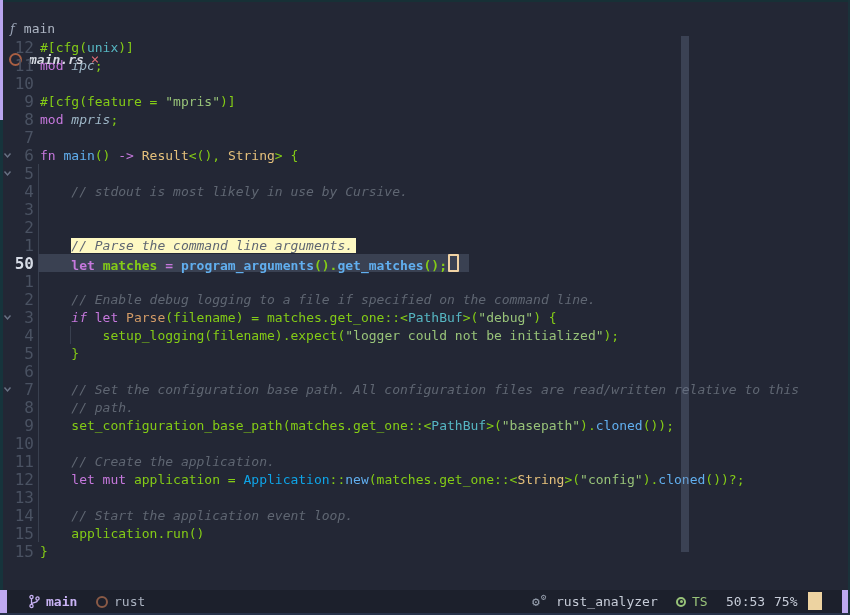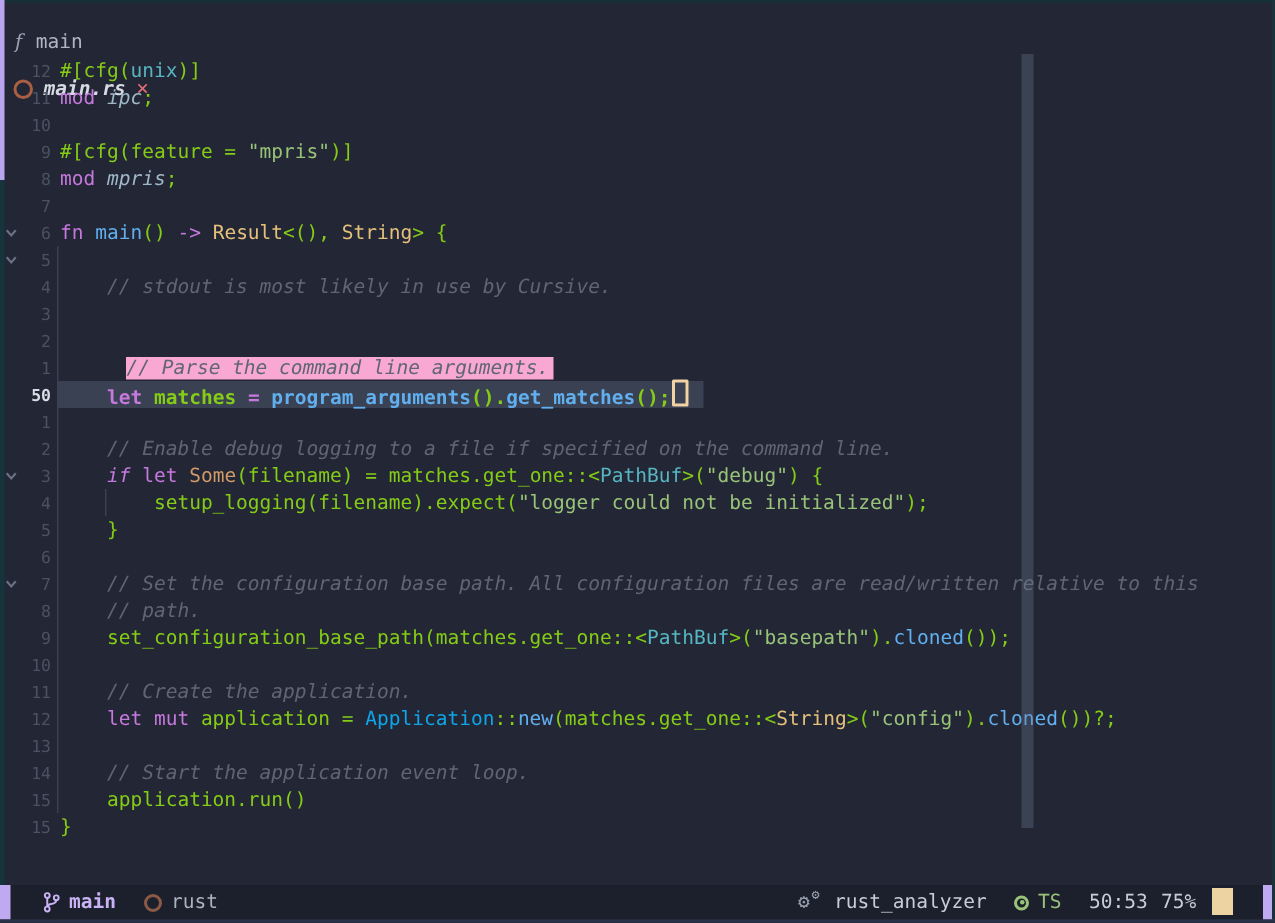--- a/index.html
+++ b/index.html
@@ -28,39 +28,39 @@
   .crumb-fn-icon{color:#98a2b4;font-family:"DejaVu Serif","Liberation Serif",serif;font-style:italic;font-size:13px;}
   .crumb-label{color:#aeb6c4;}
 
   
   #code-area{position:absolute;left:0;top:38px;width:850px;}
   .guide{position:absolute;width:1px;background:#39404f;z-index:0;}
   #guide-l1{left:38px;top:126px;height:378px;}
   #guide-l2{left:70px;top:288px;height:18px;}
   .row{position:relative;height:18px;display:flex;align-items:center;white-space:pre;}
   .chev{width:14px;height:18px;flex:0 0 14px;display:flex;align-items:center;justify-content:center;position:relative;z-index:1;}
-  .num{width:20px;flex:0 0 20px;text-align:right;color:#4a5262;font-size:11px;position:relative;z-index:1;}
+  .num{width:20px;flex:0 0 20px;text-align:right;color:#4a5262;font-size:16px;position:relative;z-index:1;}
   .codeline{margin-left:6px;position:relative;z-index:1;}
   .linebg{position:absolute;left:38px;top:0;width:431px;height:18px;background:#3a4152;z-index:0;}
   .row.current .num{color:#d7dce6;font-weight:bold;}
   .row.current .codeline{font-weight:bold;}
   .cursor{display:inline-block;width:7px;height:14px;border:2px solid #f0d2a4;border-radius:1px;vertical-align:-2px;margin-left:1px;}
   
   .kw{color:#c678dd;}
   .kwi{color:#c678dd;font-style:italic;}
   .fn{color:#61afef;}
   .ty{color:#e5c07b;}
   .tyi{color:#0ea5e9;}
   .str{color:#98c379;}
   .org{color:#d19a66;}
   .com{color:#5f6672;font-style:italic;}
   .txt{color:#84cc16;}
   .mod{color:#9fb8c8;font-style:italic;}
   .cy{color:#56b6c2;}
-  .selbg{background:#f9a8d4;padding-right:3px;margin-left:13px;}
+  .selbg{background:#fef9c3;padding-right:3px;}
 
   
   #scrollbar-thumb{position:absolute;left:681px;top:36px;width:8px;height:516px;background:rgba(110,122,150,0.33);z-index:5;}
 
   
   #status-bar{position:absolute;left:0;top:590px;width:850px;height:23px;background:#1c202c;display:flex;align-items:center;z-index:4;}
   .sb-block{position:absolute;top:0;height:23px;}
   #sb-left-accent{left:0;width:7px;background:#bfa9f0;}
   #sb-right-accent{left:842px;width:7px;background:#bfa9f0;}
   #sb-mode-block{left:808px;top:2px;width:14px;height:18px;background:#edd3a1;}
@@ -123,21 +123,21 @@
         </svg></span><span class="num">5</span></div>
     <div class="row"><span class="chev"></span><span class="num">4</span><span class="codeline"><span class="com">    // stdout is most likely in use by Cursive.</span></span></div>
     <div class="row"><span class="chev"></span><span class="num">3</span></div>
     <div class="row"><span class="chev"></span><span class="num">2</span><span class="codeline"></span></div>
     <div class="row"><span class="chev"></span><span class="num">1</span><span class="codeline"><span class="txt">    </span><span class="com selbg">// Parse the command line arguments.</span></span></div>
     <div class="row current"><div class="linebg"></div><span class="chev"></span><span class="num">50</span><span class="codeline"><span class="kw">    let </span><span class="txt">matches </span><span class="kw">= </span><span class="fn">program_arguments</span><span class="txt">().</span><span class="fn">get_matches</span><span class="txt">();</span><span class="cursor"></span></span></div>
     <div class="row"><span class="chev"></span><span class="num">1</span><span class="codeline"></span></div>
     <div class="row"><span class="chev"></span><span class="num">2</span><span class="codeline"><span class="com">    // Enable debug logging to a file if specified on the command line.</span></span></div>
     <div class="row"><span class="chev"><svg width="9" height="9" viewBox="0 0 9 9">
           <path d="M1.5 2.5 L4.5 6 L7.5 2.5" fill="none" stroke="#697284" stroke-width="1.4"></path>
-        </svg></span><span class="num">3</span><span class="codeline"><span class="kwi">    if </span><span class="kw">let </span><span class="org">Some</span><span class="txt">(filename) = matches.get_one::&lt;</span><span class="cy">PathBuf</span><span class="txt">&gt;(</span><span class="str">"debug"</span><span class="txt">) {</span></span></div>
+        </svg></span><span class="num">3</span><span class="codeline"><span class="kwi">    if </span><span class="kw">let </span><span class="org">Parse</span><span class="txt">(filename) = matches.get_one::&lt;</span><span class="cy">PathBuf</span><span class="txt">&gt;(</span><span class="str">"debug"</span><span class="txt">) {</span></span></div>
     <div class="row"><span class="chev"></span><span class="num">4</span><span class="codeline"><span class="txt">        setup_logging(filename).expect(</span><span class="str">"logger could not be initialized"</span><span class="txt">);</span></span></div>
     <div class="row"><span class="chev"></span><span class="num">5</span><span class="codeline"><span class="txt">    }</span></span></div>
     <div class="row"><span class="chev"></span><span class="num">6</span><span class="codeline"></span></div>
     <div class="row"><span class="chev"><svg width="9" height="9" viewBox="0 0 9 9">
           <path d="M1.5 2.5 L4.5 6 L7.5 2.5" fill="none" stroke="#697284" stroke-width="1.4"></path>
         </svg></span><span class="num">7</span><span class="codeline"><span class="com">    // Set the configuration base path. All configuration files are read/written relative to this</span></span></div>
     <div class="row"><span class="chev"></span><span class="num">8</span><span class="codeline"><span class="com">    // path.</span></span></div>
     <div class="row"><span class="chev"></span><span class="num">9</span><span class="codeline"><span class="txt">    set_configuration_base_path(matches.get_one::&lt;</span><span class="cy">PathBuf</span><span class="txt">&gt;(</span><span class="str">"basepath"</span><span class="txt">).</span><span class="fn">cloned</span><span class="txt">());</span></span></div>
     <div class="row"><span class="chev"></span><span class="num">10</span><span class="codeline"></span></div>
     <div class="row"><span class="chev"></span><span class="num">11</span><span class="codeline"><span class="com">    // Create the application.</span></span></div>

